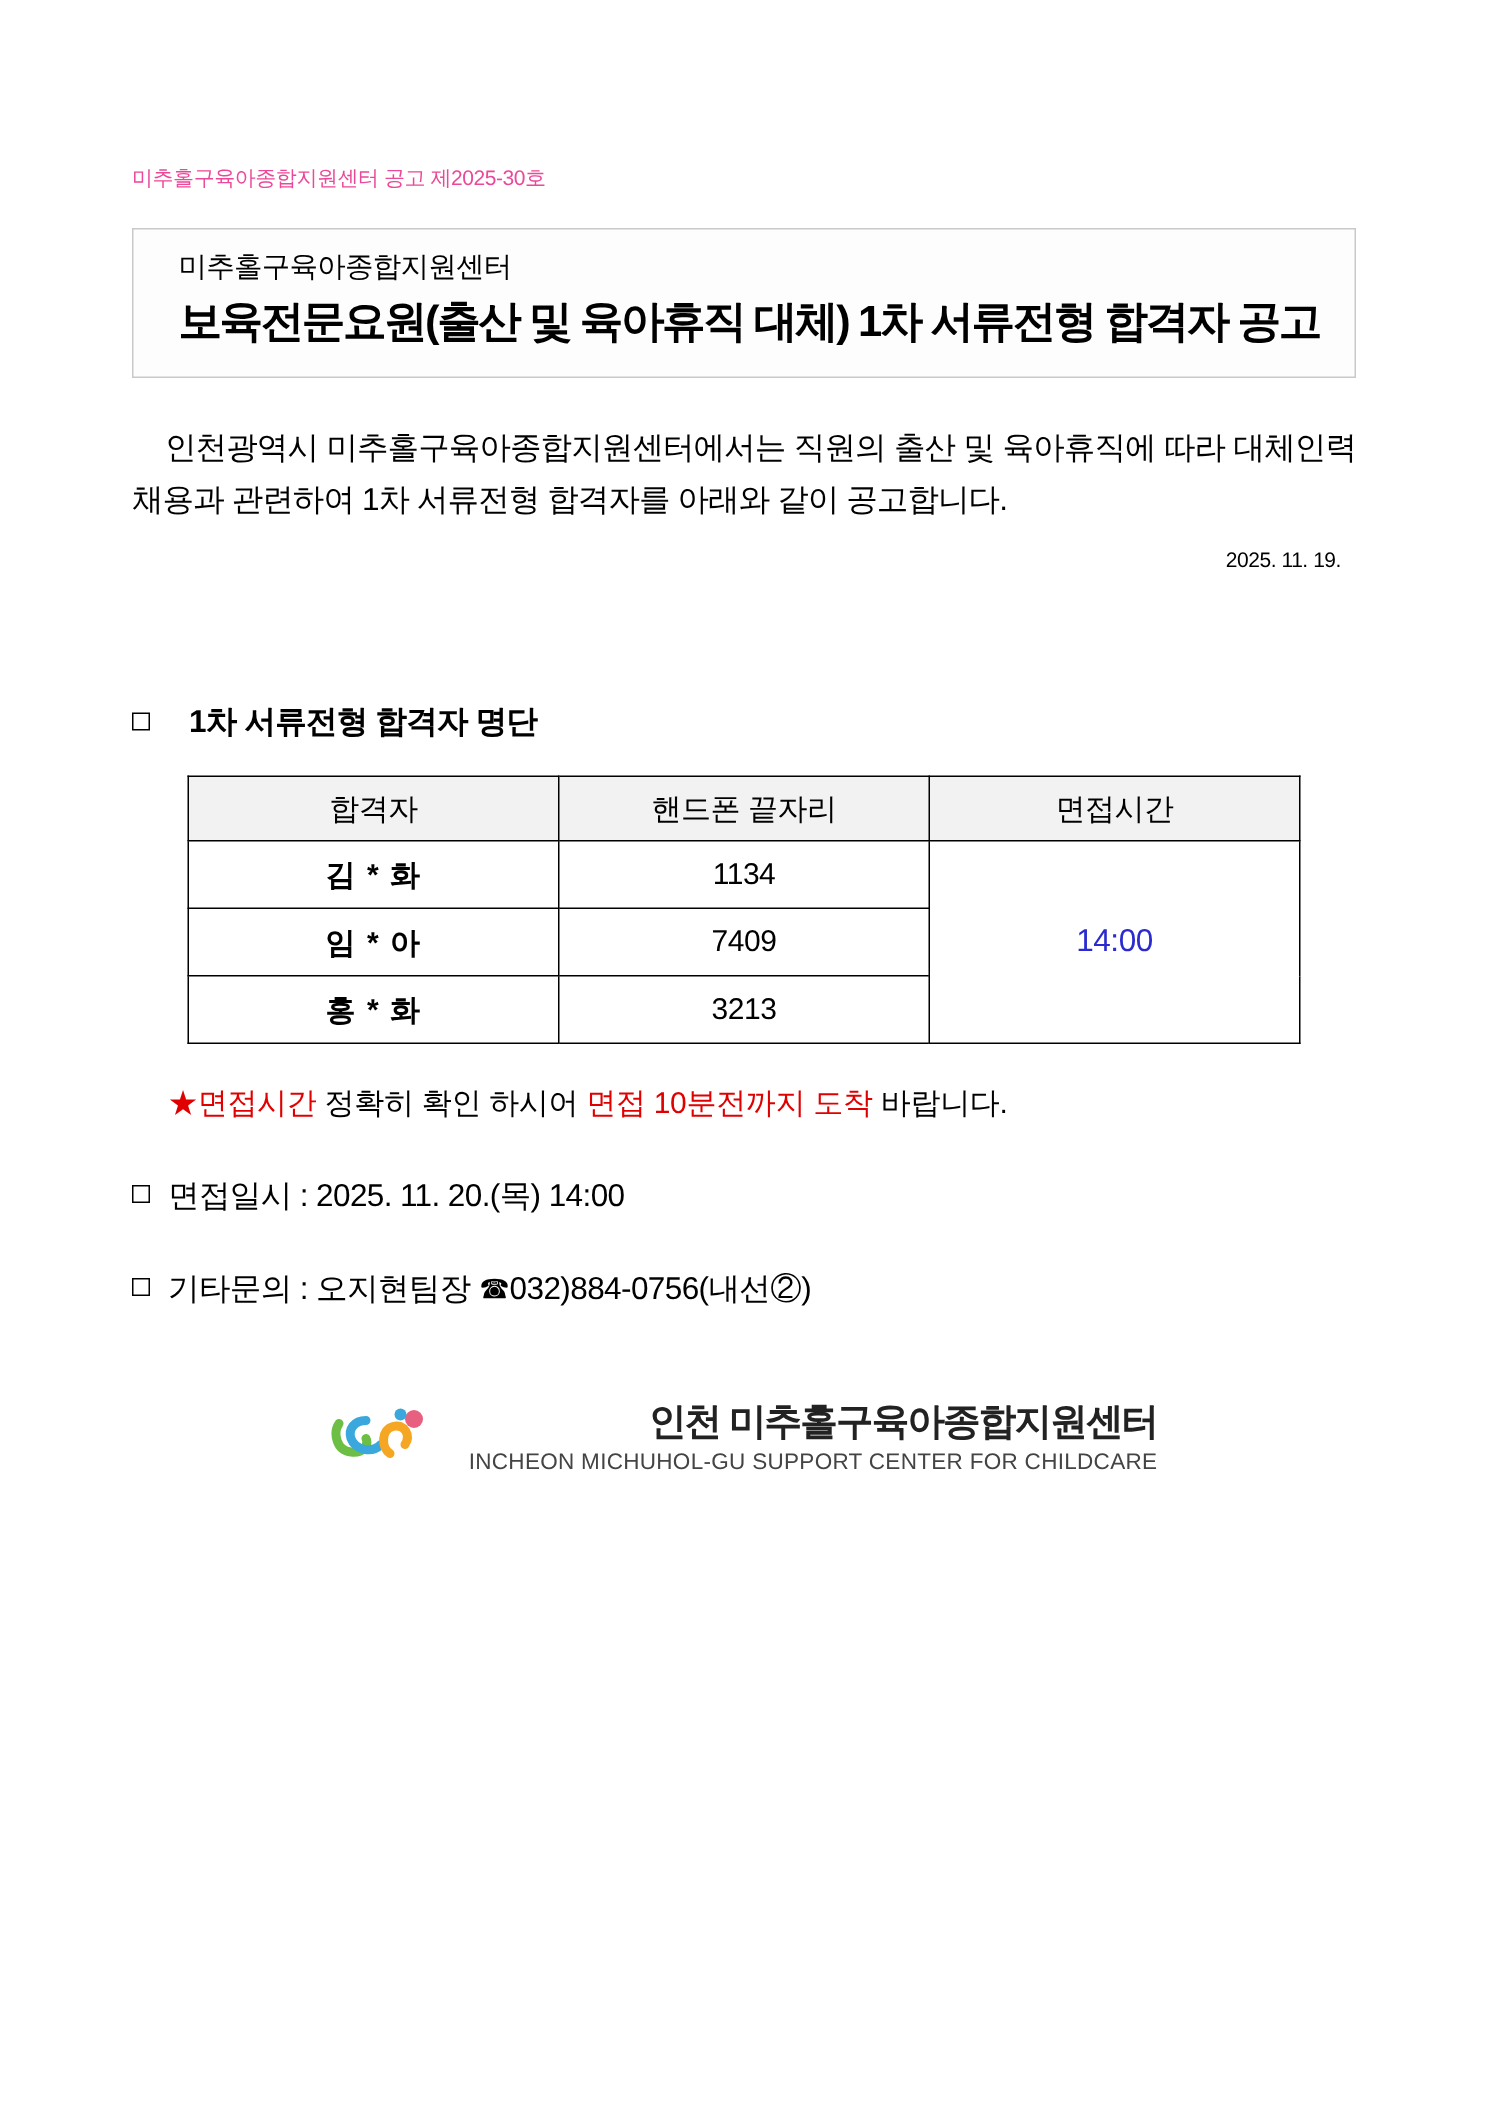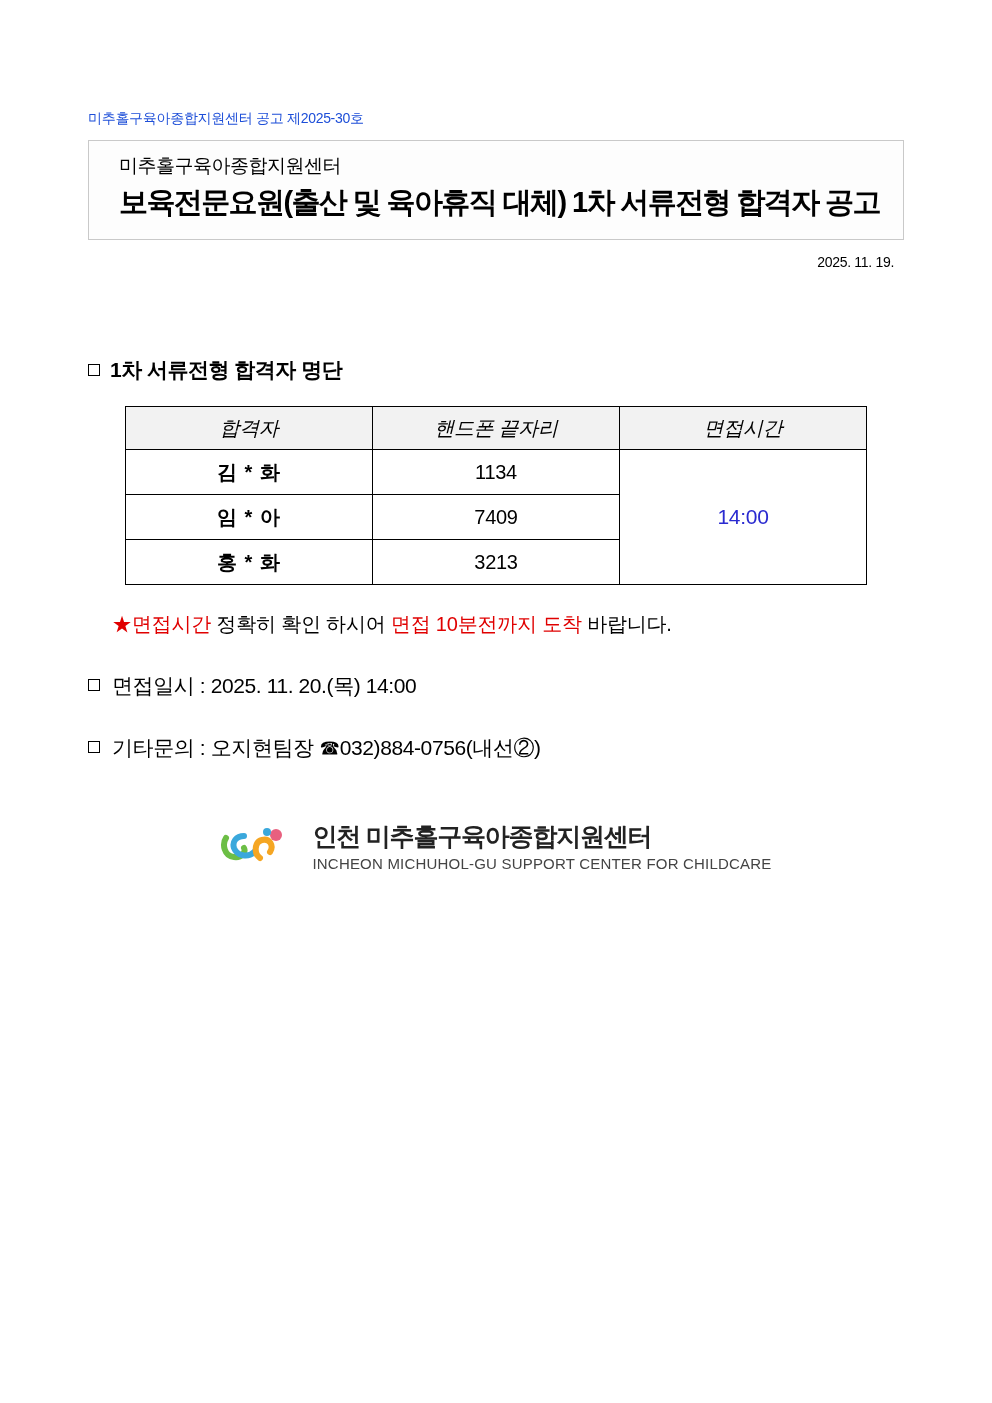--- a/index.html
+++ b/index.html
@@ -18,22 +18,22 @@
   .page {
     position: relative;
     width: 992px;
     height: 1403px;
     box-sizing: border-box;
     padding: 110px 88px 0 88px;
   }
   .doc-number {
     font-size: 14px;
     letter-spacing: -0.3px;
-    color: #1d4ed8;
-    margin-bottom: 12px;
+    color: #ec4899;
+    margin-bottom: 24px;
   }
   .title-box {
     border: 1px solid #c9c9c9;
     background: #fdfdfd;
     padding: 12px 18px 16px 30px;
     box-sizing: border-box;
     width: 100%;
   }
   .title-sub {
     font-size: 19px;
@@ -72,21 +72,21 @@
     padding-right: 8px;
     letter-spacing: -0.6px;
   }
   .section-head {
     margin-top: 86px;
     font-size: 21px;
     font-weight: bold;
     letter-spacing: -0.5px;
     display: flex;
     align-items: center;
-    gap: 10px;
+    gap: 26px;
   }
   .sq {
     display: inline-block;
     width: 12px;
     height: 12px;
     border: 1.6px solid #000;
     box-sizing: border-box;
     flex: 0 0 auto;
   }
   table.result {
@@ -98,21 +98,20 @@
   table.result th, table.result td {
     border: 1px solid #000;
     text-align: center;
     font-size: 20px;
     letter-spacing: -0.3px;
   }
   table.result thead th {
     background: #f2f2f2;
     height: 40px;
     font-weight: normal;
-    font-style: italic;
   }
   table.result tbody td {
     height: 42px;
   }
   table.result td.name {
     font-weight: bold;
     letter-spacing: 1px;
   }
   table.result td.time {
     color: #2a2ad0;
@@ -143,20 +142,21 @@
     font-size: 21px;
     margin-top: 6px;
     letter-spacing: -0.4px;
   }
   .logo-wrap {
     margin-top: 58px;
     display: flex;
     justify-content: center;
     align-items: center;
     gap: 10px;
+    text-align: right;
   }
   .logo-mark {
     position: relative;
     width: 82px;
     height: 44px;
   }
   .logo-text-block {
     display: flex;
     flex-direction: column;
     justify-content: center;
@@ -179,20 +179,21 @@
 
 <div class="page">
 
   <div class="doc-number">미추홀구육아종합지원센터 공고 제2025-30호</div>
 
   <div class="title-box">
     <div class="title-sub">미추홀구육아종합지원센터</div>
     <div class="title-main">보육전문요원(출산 및 육아휴직 대체) 1차 서류전형 합격자 공고</div>
   </div>
 
+  <div class="intro"><span class="indent"></span><span>인천광역시 미추홀구육아종합지원센터에서는 직원의 출산 및 육아휴직에 따라 대체인력 채용과 관련하여 1차 서류전형 합격자를 아래와 같이 공고합니다.</span></div>
 
   <div class="date-line">2025. 11. 19.</div>
 
   <div class="section-head">
     <span class="sq"></span>
     <span>1차 서류전형 합격자 명단</span>
   </div>
 
   <table class="result">
     <thead>

